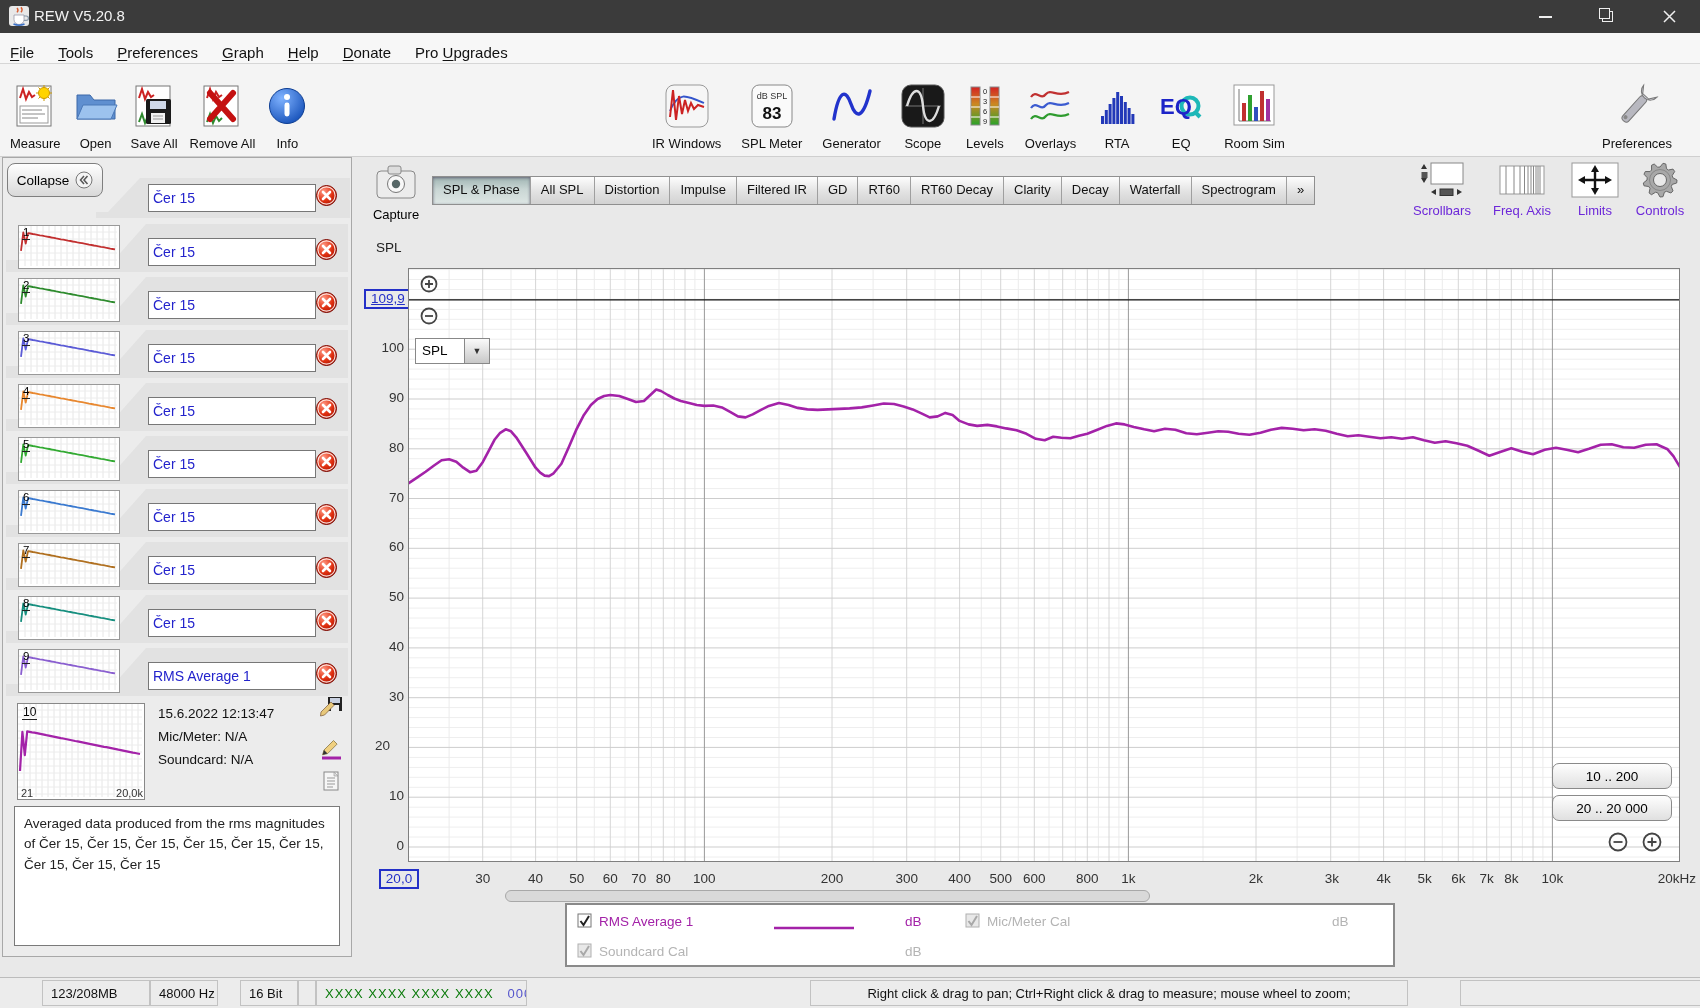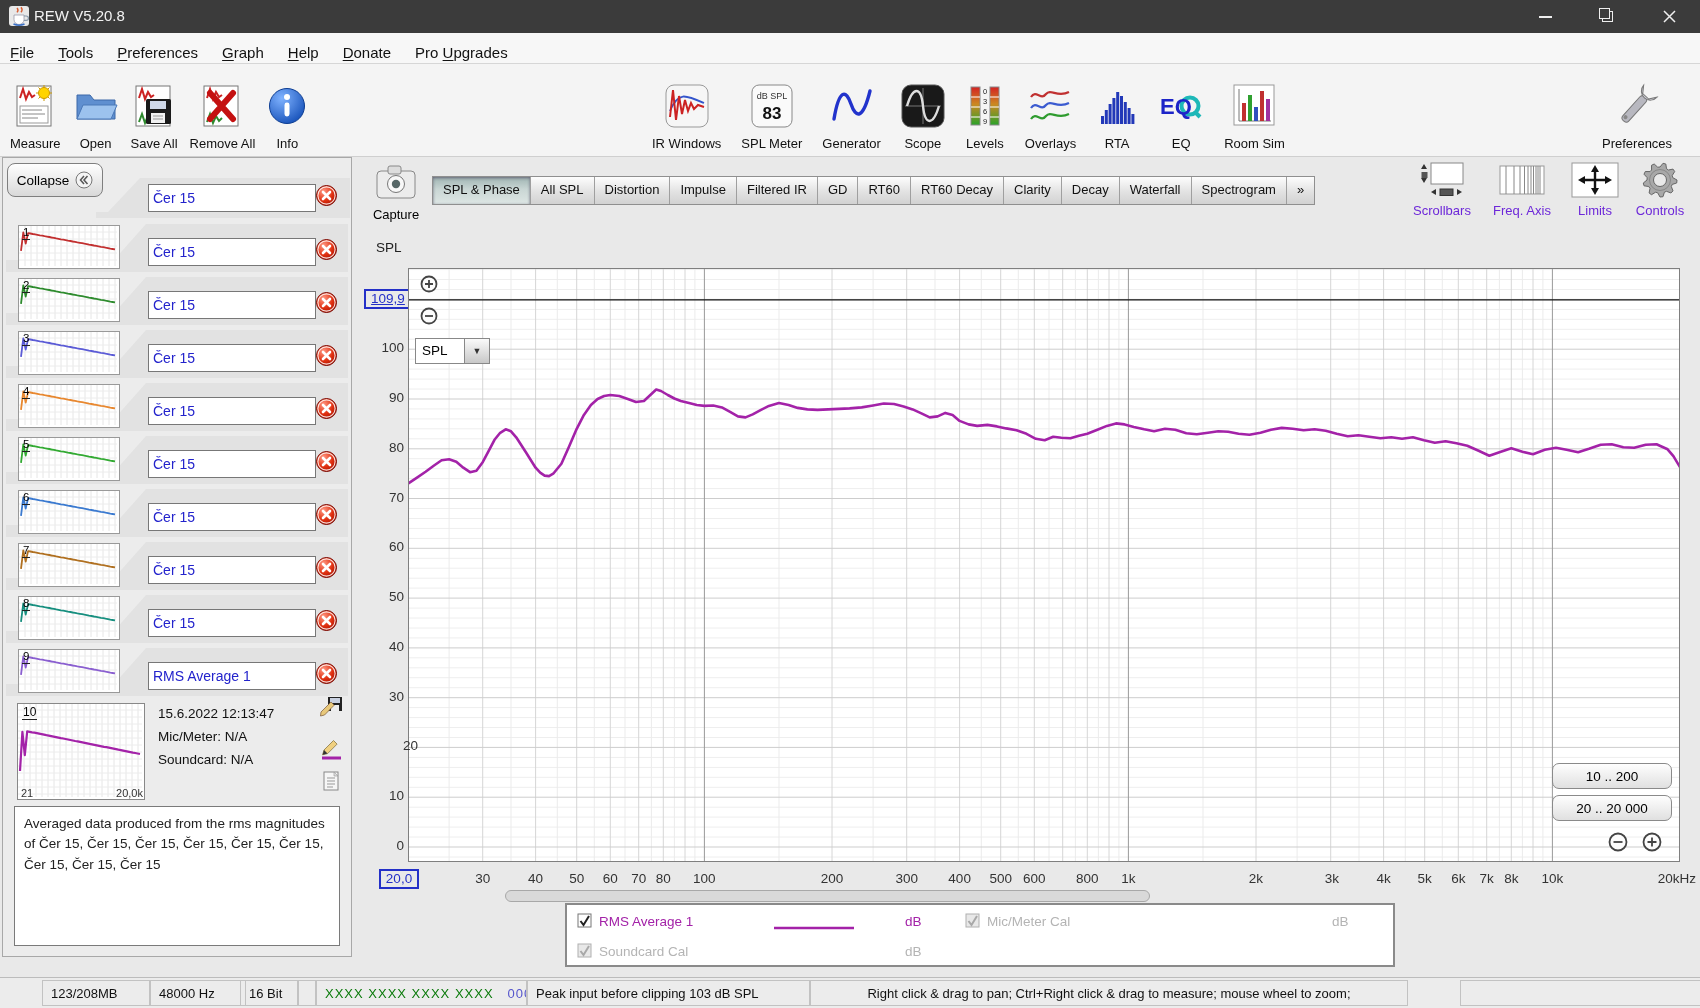--- a/index.html
+++ b/index.html
@@ -1007,21 +1007,21 @@
       </svg></div>
   <div id="ylabels">
       <div class="ylab" style="left: 330px; top: 340.2px;">100</div>
       <div class="ylab" style="left: 330px; top: 389.98px;">90</div>
       <div class="ylab" style="left: 330px; top: 439.76px;">80</div>
       <div class="ylab" style="left: 330px; top: 489.54px;">70</div>
       <div class="ylab" style="left: 330px; top: 539.32px;">60</div>
       <div class="ylab" style="left: 330px; top: 589.1px;">50</div>
       <div class="ylab" style="left: 330px; top: 638.88px;">40</div>
       <div class="ylab" style="left: 330px; top: 688.66px;">30</div>
-      <div class="ylab" style="left: 344px; top: 738.44px;">20</div>
+      <div class="ylab" style="left: 316px; top: 738.44px;">20</div>
       <div class="ylab" style="left: 330px; top: 788.22px;">10</div>
       <div class="ylab" style="left: 330px; top: 838px;">0</div>
     </div>
   <div id="xlabels">
       <div class="xlab" style="left: 447.663px;">30</div>
       <div class="xlab" style="left: 500.637px;">40</div>
       <div class="xlab" style="left: 541.727px;">50</div>
       <div class="xlab" style="left: 575.299px;">60</div>
       <div class="xlab" style="left: 603.685px;">70</div>
       <div class="xlab" style="left: 628.273px;">80</div>
@@ -1099,24 +1099,23 @@
       <svg width="15" height="15">
           <rect x="1" y="1" width="13" height="13" fill="#e8e8e8" stroke="#b0b0b0"></rect>
         <path d="M3.5 8 l3 4 L12 3" fill="none" stroke="#a8a8a8" stroke-width="2"></path>
         </svg></span>
     <span class="lgitem lg-gray" style="left:32px;top:39px;">Soundcard Cal</span>
     <span class="lgitem lg-gray" style="left:338px;top:39px;">dB</span>
   </div>
 
   <div id="statusbar" class="abs">
     <div class="scell" style="left:2px;width:108px;">123/208MB</div>
-    <div class="scell" style="left:110px;width:96px;">48000 Hz</div>
+    <div class="scell" style="left:110px;width:68px;">48000 Hz</div>
     <div class="scell" style="left:200px;width:58px;">16 Bit</div>
     <div class="scell" style="left:258px;width:18px;"></div>
     <div class="scell" style="left:276px;width:211px;">
       <span class="sx-green">XXXX XXXX  XXXX XXXX</span>
       <span class="sx-blue">0000 0000</span>
     </div>
-    <div class="scell" style="left:487px;width:283px;">Peak input before clipping 103 dB SPL</div>
     <div class="scell" style="left:770px;width:598px;justify-content:center;">Right click &amp; drag to pan; Ctrl+Right click &amp; drag to measure; mouse wheel to zoom;</div>
     <div class="scell" style="left:1420px;width:278px;"></div>
   </div>
 </div>
 
 </body></html>

